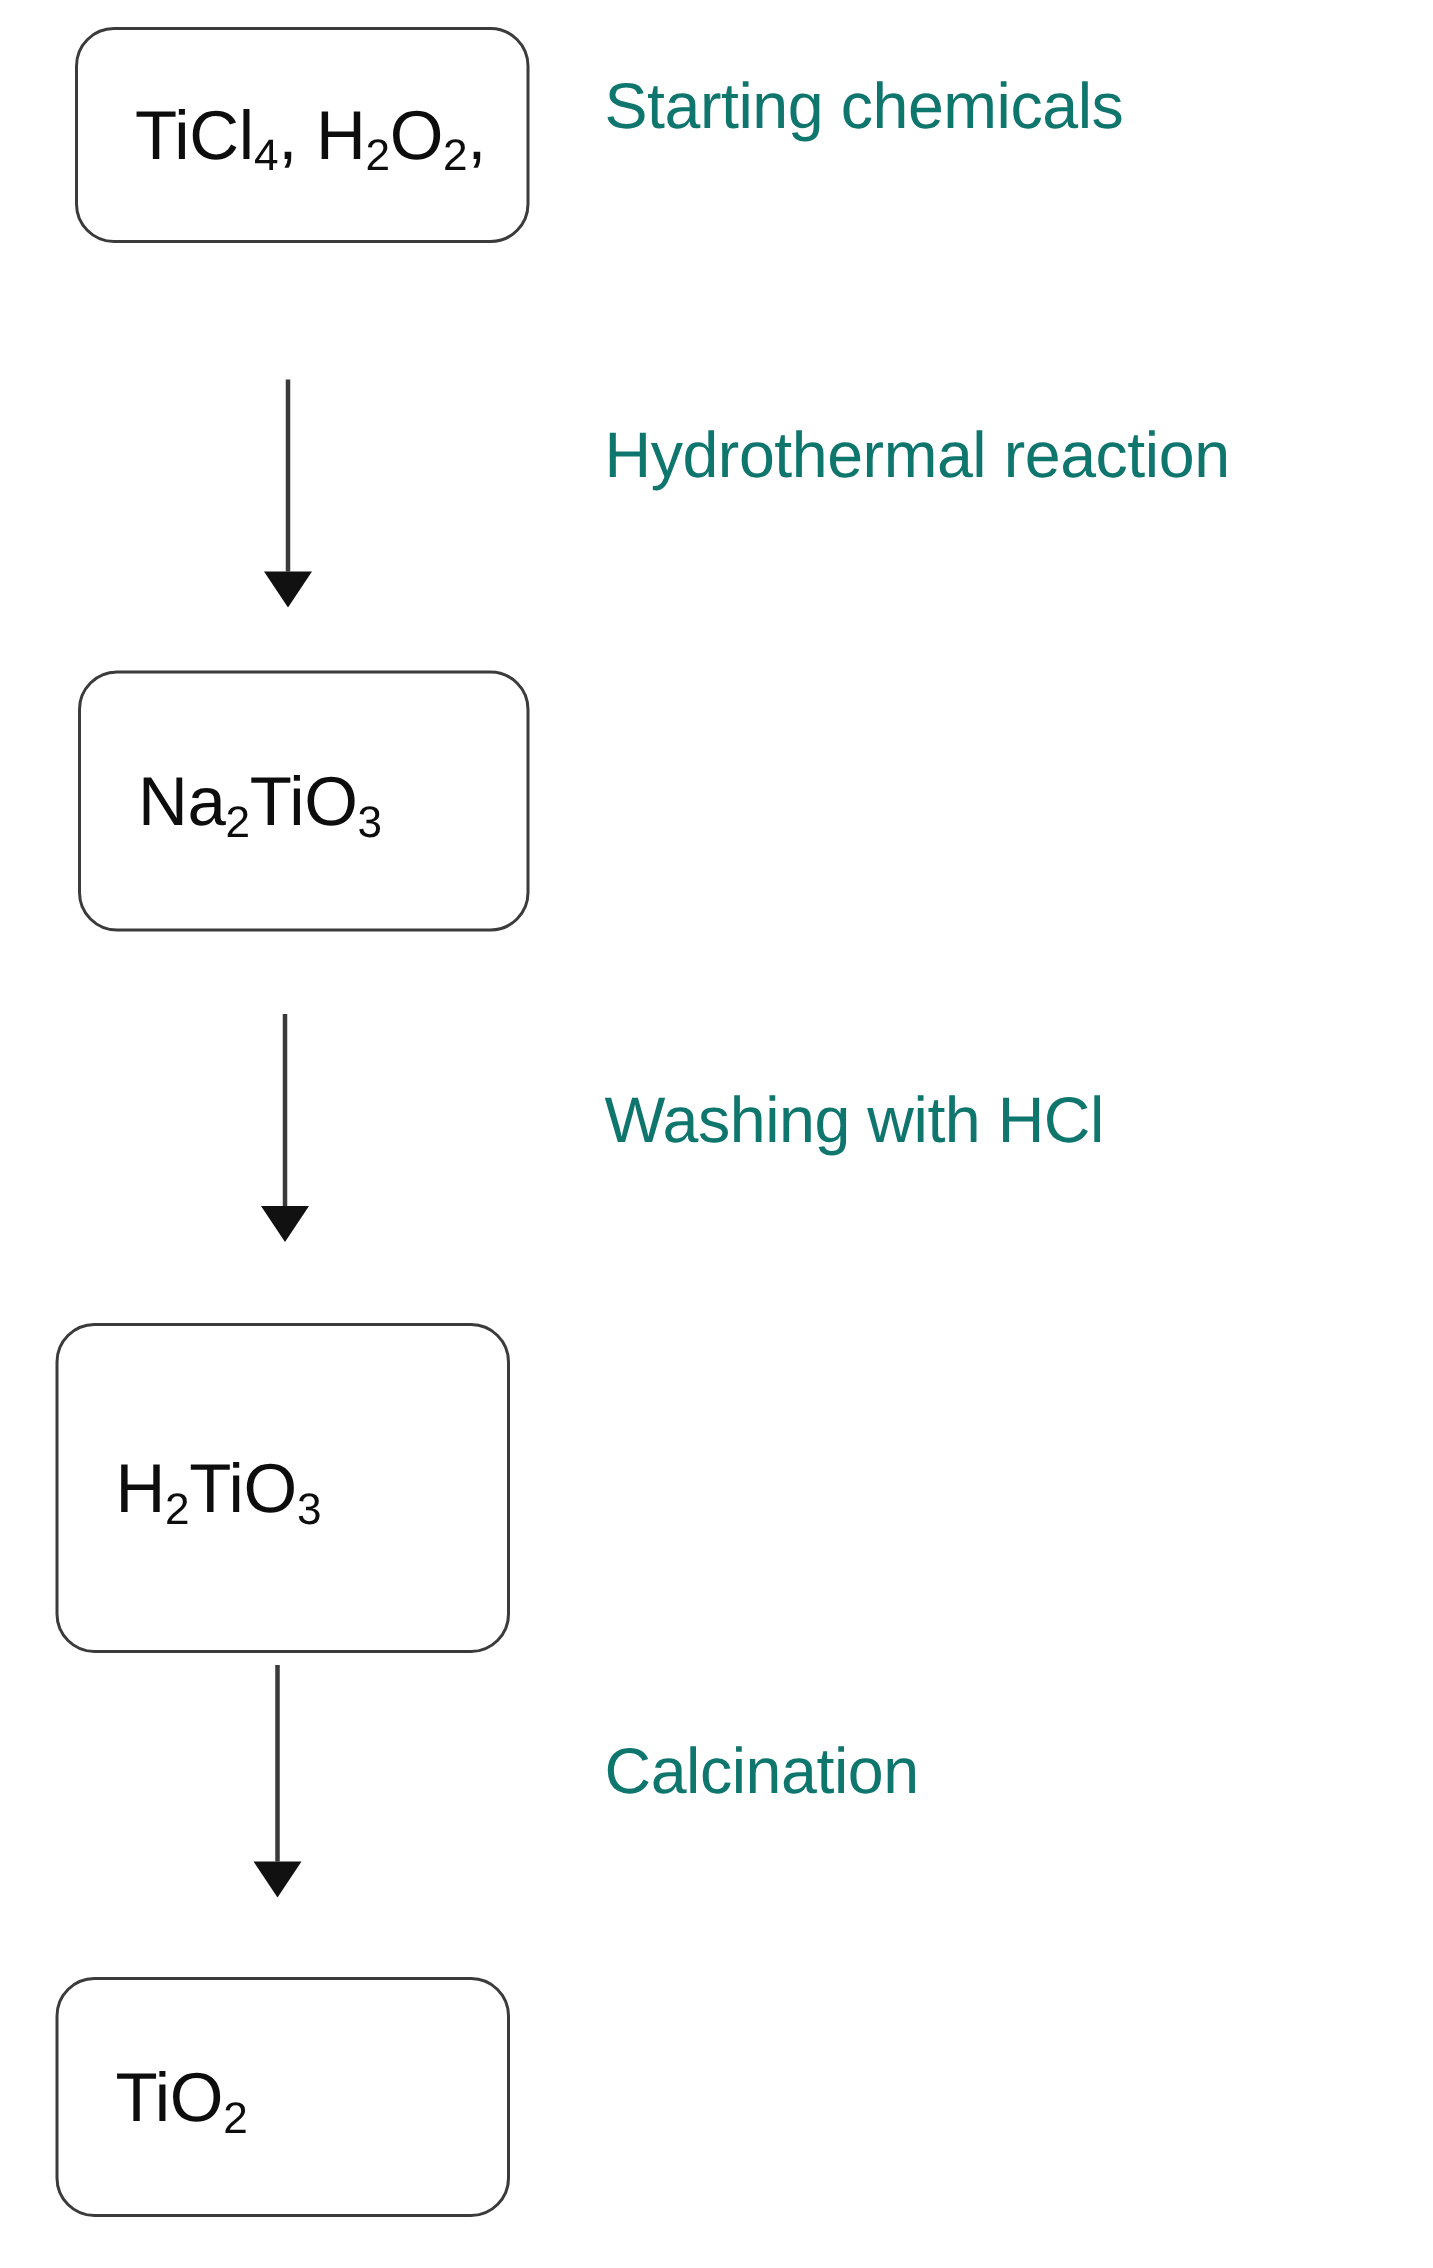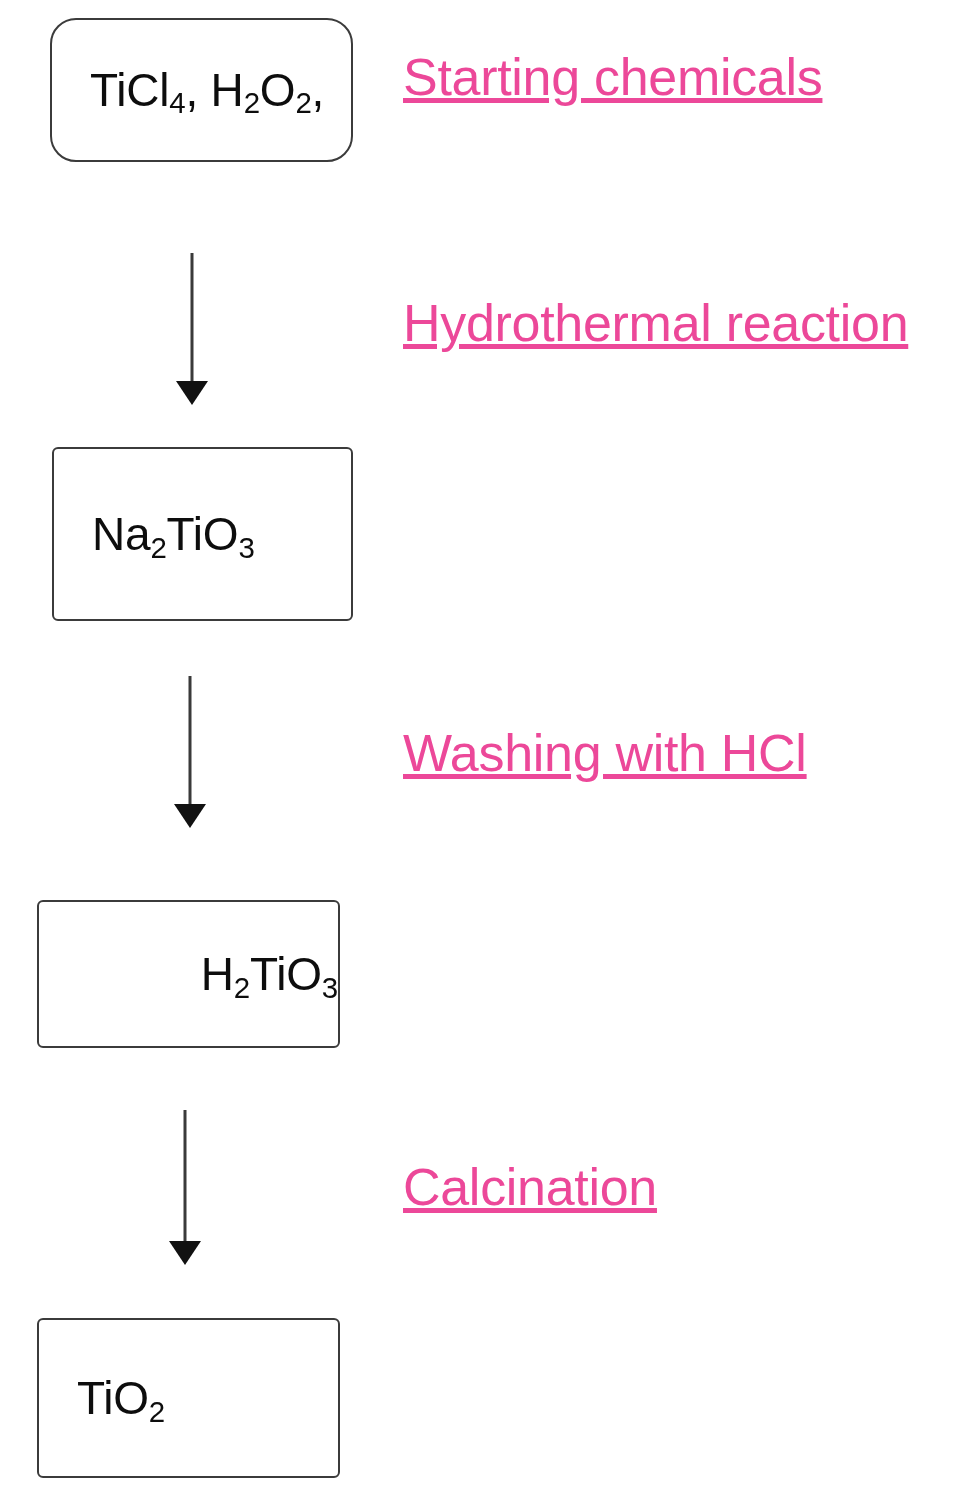--- a/index.html
+++ b/index.html
@@ -15,21 +15,21 @@
     overflow: hidden;
     font-family: "Liberation Sans", sans-serif;
   }
 
   
   .node {
     position: absolute;
     box-sizing: border-box;
     background: #ffffff;
     border: 2px solid #3b3b3b;
-    border-radius: 6px;
+    border-radius: 26px;
     display: flex;
     align-items: center;
     padding-left: 38px;
   }
   .node-label {
     font-family: "Liberation Sans", sans-serif;
     font-size: 46px;
     line-height: 1.22;
     color: #0d0d0d;
     letter-spacing: -0.2px;
@@ -38,21 +38,21 @@
   .node-label sub {
     font-size: 0.64em;
     vertical-align: baseline;
     position: relative;
     top: 0.26em;
     line-height: 0;
   }
 
   #node-1 { left: 50px;  top: 18px;   width: 303px; height: 144px; border-radius: 26px; }
   #node-2 { left: 52px;  top: 447px;  width: 301px; height: 174px; }
-  #node-3 { left: 37px;  top: 900px;  width: 303px; height: 148px; justify-content: flex-end; }
+  #node-3 { left: 37px;  top: 882px;  width: 303px; height: 220px; }
   #node-4 { left: 37px;  top: 1318px; width: 303px; height: 160px; }
 
   #node-1 .node-label { line-height: 1.28; }
 
   
   .arrow {
     position: absolute;
   }
   .arrow-line {
     position: absolute;
@@ -79,28 +79,27 @@
   #arrow-2 { left: 173px; top: 676px;  width: 34px; height: 152px; }
   #arrow-2 .arrow-line { height: 128px; }
   #arrow-3 { left: 168px; top: 1110px; width: 34px; height: 155px; }
   #arrow-3 .arrow-line { height: 131px; }
 
   
   .step-caption {
     position: absolute;
     left: 403px;
     font-family: "Liberation Sans", sans-serif;
-    font-size: 52px;
-    color: #ec4899;
+    font-size: 43px;
+    color: #0f766e;
     letter-spacing: -0.3px;
     white-space: nowrap;
-    text-decoration: underline;
   }
   #caption-1 { top: 47px; }
-  #caption-2 { top: 293px; text-align: right; }
+  #caption-2 { top: 280px; text-align: right; }
   #caption-3 { top: 723px; }
   #caption-4 { top: 1157px; }
 </style>
 </head>
 <body>
 
 <div id="canvas">
 
   <div class="node" id="node-1">
     <div class="node-label"><span>TiCl</span><sub>4</sub><span>, H</span><sub>2</sub><span>O</span><sub>2</sub><span>,</span><br></div>

